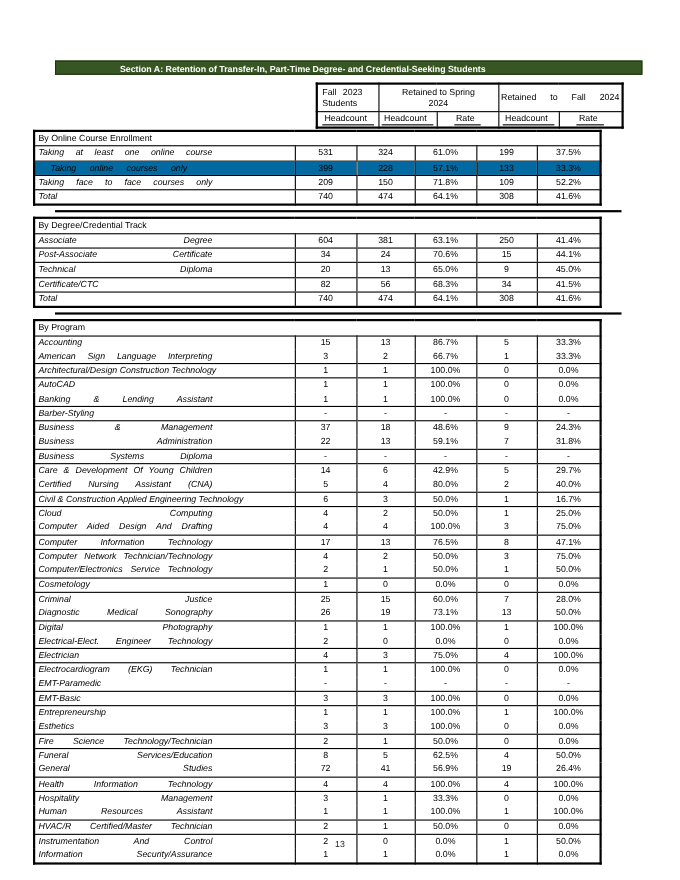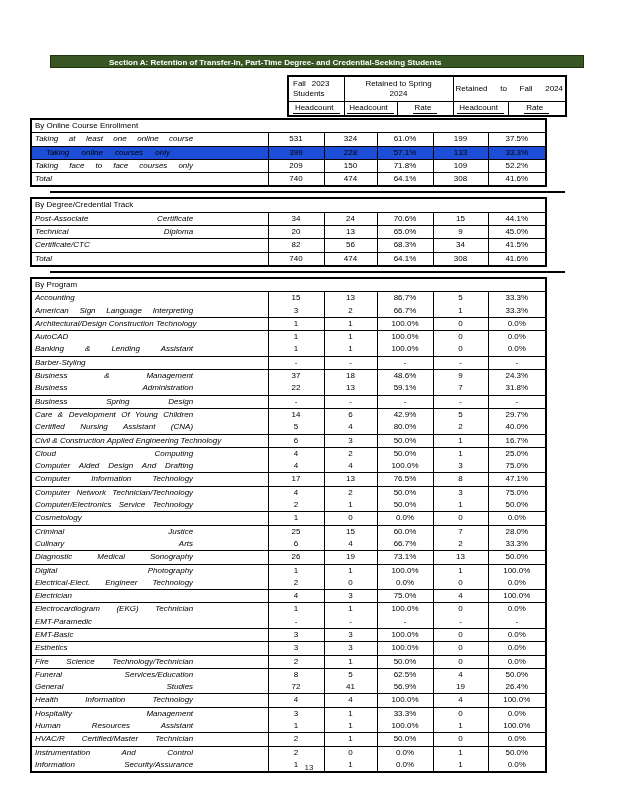--- a/index.html
+++ b/index.html
@@ -26,21 +26,21 @@
 
   
   .tbl{border-collapse:collapse;table-layout:fixed;width:515px;margin:1px 0 0 30px;
        border:2px solid #000;}
   .tbl td{font-size:8px;line-height:12.3px;height:12.3px;padding:0;
           overflow:hidden;white-space:nowrap;}
   .tbl td.num{border-left:1px solid #000;text-align:center;}
   .tbl tr.sec td{border-bottom:1px solid #000;padding-left:3px;}
   .tbl tr.ge td{border-bottom:1px solid #000;}
   .tbl tr.total td{border-top:1px solid #000;}
-  .tbl tr.shaded td{background:#1d4ed8;}
+  .tbl tr.shaded td{background:#0369a1;}
   .tbl td.lbl{padding-left:3px;font-style:italic;}
   .lbl .j{display:inline-block;min-width:68%;text-align:justify;text-align-last:justify;
           white-space:nowrap;vertical-align:top;}
   .tbl tr.indent td.lbl{padding-left:14px;}
   .tbl tr.indent .j{min-width:56%;}
 
   .tbl-rule{margin:4px 0 4px 50px;width:515px;height:0;border-top:2px solid #000;}
 
   .pagenum{position:absolute;left:0;bottom:28px;width:618px;text-align:center;
            font-size:8px;color:#222;}
@@ -140,20 +140,28 @@
         <col style="width:56px">
         <col style="width:53px">
         <col style="width:56px">
         <col style="width:55px">
         <col style="width:58px">
       </colgroup>
     <tbody>
       <tr class="sec">
         <td colspan="6">By Degree/Credential Track</td>
       </tr>
+    <tr class="ge">
+      <td class="lbl"><span class="j">Associate Degree</span></td>
+      <td class="num">604</td>
+      <td class="num">381</td>
+      <td class="num">63.1%</td>
+      <td class="num">250</td>
+      <td class="num">41.4%</td>
+    </tr>
         <tr class="ge">
       <td class="lbl"><span class="j">Post-Associate Certificate</span></td>
       <td class="num">34</td>
       <td class="num">24</td>
       <td class="num">70.6%</td>
       <td class="num">15</td>
       <td class="num">44.1%</td>
     </tr>
         <tr class="ge">
       <td class="lbl"><span class="j">Technical Diploma</span></td>
@@ -255,21 +263,21 @@
     </tr>
         <tr class="ge">
       <td class="lbl"><span class="j">Business Administration</span></td>
       <td class="num">22</td>
       <td class="num">13</td>
       <td class="num">59.1%</td>
       <td class="num">7</td>
       <td class="num">31.8%</td>
     </tr>
         <tr class="ge">
-      <td class="lbl"><span class="j">Business Spring Design</span></td>
+      <td class="lbl"><span class="j">Business Systems Diploma</span></td>
       <td class="num">-</td>
       <td class="num">-</td>
       <td class="num">-</td>
       <td class="num">-</td>
       <td class="num">-</td>
     </tr>
         <tr>
       <td class="lbl"><span class="j">Care &amp; Development Of Young Children</span></td>
       <td class="num">14</td>
       <td class="num">6</td>
@@ -343,28 +351,20 @@
     </tr>
         <tr>
       <td class="lbl"><span class="j">Criminal Justice</span></td>
       <td class="num">25</td>
       <td class="num">15</td>
       <td class="num">60.0%</td>
       <td class="num">7</td>
       <td class="num">28.0%</td>
     </tr>
         <tr class="ge">
-      <td class="lbl"><span class="j">Culinary Arts</span></td>
-      <td class="num">6</td>
-      <td class="num">4</td>
-      <td class="num">66.7%</td>
-      <td class="num">2</td>
-      <td class="num">33.3%</td>
-    </tr>
-        <tr class="ge">
       <td class="lbl"><span class="j">Diagnostic Medical Sonography</span></td>
       <td class="num">26</td>
       <td class="num">19</td>
       <td class="num">73.1%</td>
       <td class="num">13</td>
       <td class="num">50.0%</td>
     </tr>
         <tr>
       <td class="lbl"><span class="j">Digital Photography</span></td>
       <td class="num">1</td>
@@ -405,20 +405,28 @@
       <td class="num">-</td>
       <td class="num">-</td>
     </tr>
         <tr class="ge">
       <td class="lbl"><span class="j">EMT-Basic</span></td>
       <td class="num">3</td>
       <td class="num">3</td>
       <td class="num">100.0%</td>
       <td class="num">0</td>
       <td class="num">0.0%</td>
+    </tr>
+        <tr>
+      <td class="lbl"><span class="j">Entrepreneurship</span></td>
+      <td class="num">1</td>
+      <td class="num">1</td>
+      <td class="num">100.0%</td>
+      <td class="num">1</td>
+      <td class="num">100.0%</td>
     </tr>
         <tr class="ge">
       <td class="lbl"><span class="j">Esthetics</span></td>
       <td class="num">3</td>
       <td class="num">3</td>
       <td class="num">100.0%</td>
       <td class="num">0</td>
       <td class="num">0.0%</td>
     </tr>
         <tr class="ge">

